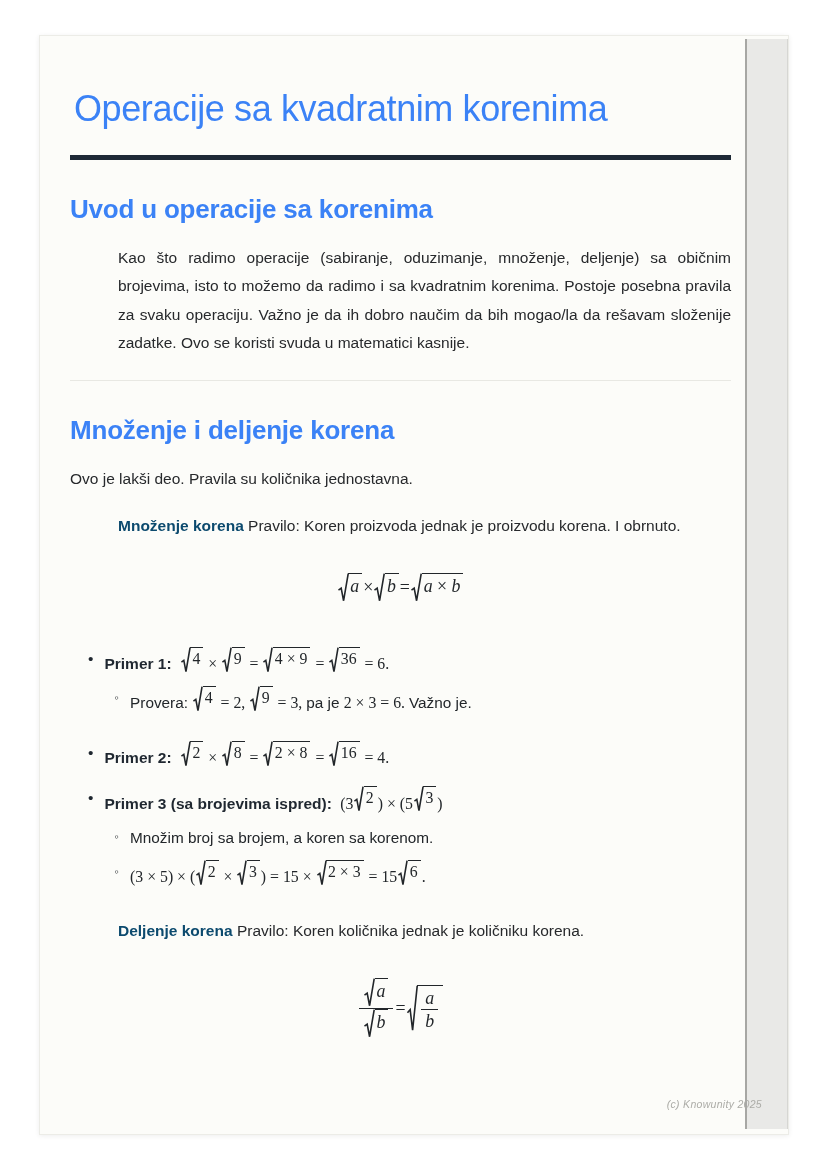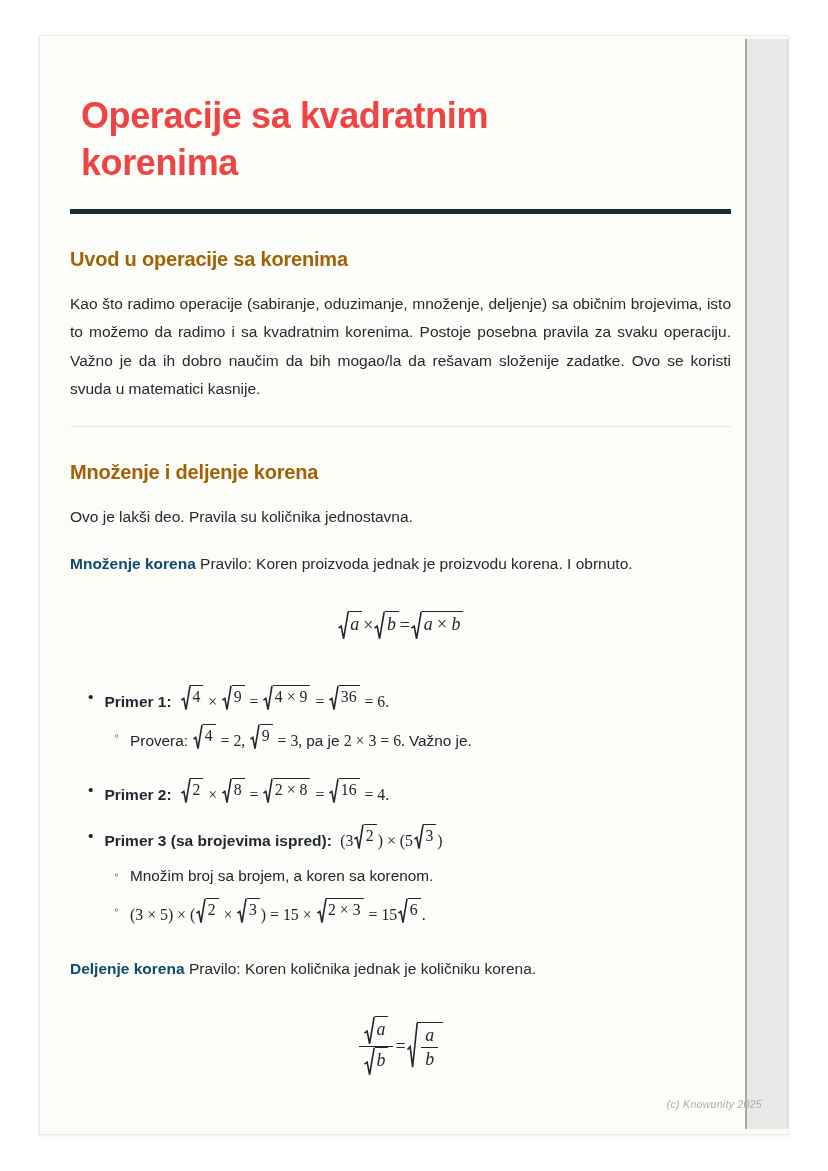--- a/index.html
+++ b/index.html
@@ -3,25 +3,25 @@
 <meta charset="utf-8">
 <style>
   html,body{margin:0;padding:0;background:#ffffff;}
   .screen{position:relative;width:828px;height:1171px;background:#ffffff;overflow:hidden;
           font-family:"Liberation Sans",sans-serif;color:#27292c;}
   .page{position:absolute;left:39px;top:35px;width:750px;height:1100px;background:#fcfcf9;
         border:1px solid #ecece7;box-shadow:0 1px 5px rgba(0,0,0,.07);box-sizing:border-box;}
   .page-edge{position:absolute;top:3px;right:0;width:40px;height:1090px;background:#e9e9e7;
              border-left:2px solid #a7a7a4;border-right:1px solid #d6d6d3;}
   .content{position:relative;margin:0 57px 0 30px;padding-top:46px;}
-  h1{font-size:36px;line-height:1.3;margin:11px;max-width:570px;color:#ef4444;font-weight:bold;letter-spacing:-.4px;}
+  h1{font-size:36px;line-height:1.3;margin:4px;max-width:570px;color:#3b82f6;font-weight:normal;letter-spacing:-.4px;}
   .title-rule{height:5px;background:#1e2936;margin-top:22px;}
-  h2{font-size:20px;margin:34px 0 0;color:#a16207;font-weight:bold;letter-spacing:-.2px;}
+  h2{font-size:26px;margin:34px 0 0;color:#3b82f6;font-weight:bold;letter-spacing:-.2px;}
   p{font-size:15.5px;line-height:1.84;margin:19px 0 0;color:#27292c;}
-  p.just{text-align:justify;}
+  p.just{text-align:justify;margin-left:48px;}
   hr.soft{border:none;border-top:1px solid #e8e8e3;margin:22px 0 0;}
   strong{color:#0c4a6e;}
   .code{font-family:"DejaVu Sans Mono",monospace;font-weight:bold;font-size:12px;color:#2b2f33;
         background:#f1f2f0;border:1px solid #d3d6d2;border-radius:5px;padding:2px 7px;margin:0 3px;
         display:inline-block;line-height:1.3;vertical-align:1px;}
   
   .math{font-family:"Liberation Serif",serif;font-size:1.02em;color:#22262a;}
   .mt{font-family:"Liberation Serif",serif;}
   .mv{font-family:"Liberation Serif",serif;font-style:italic;}
   .ms{font-family:"Liberation Sans",sans-serif;font-size:.97em;}

